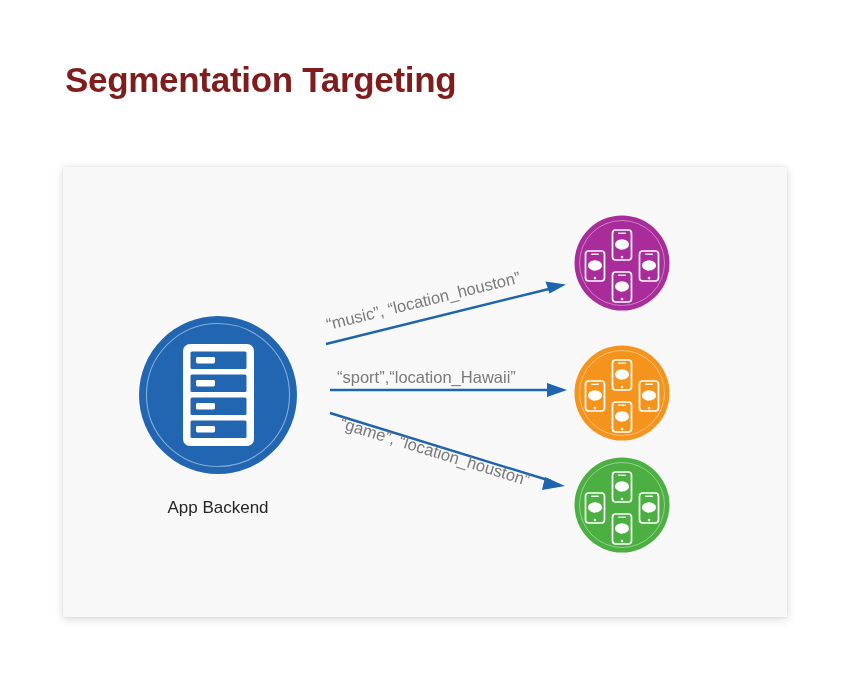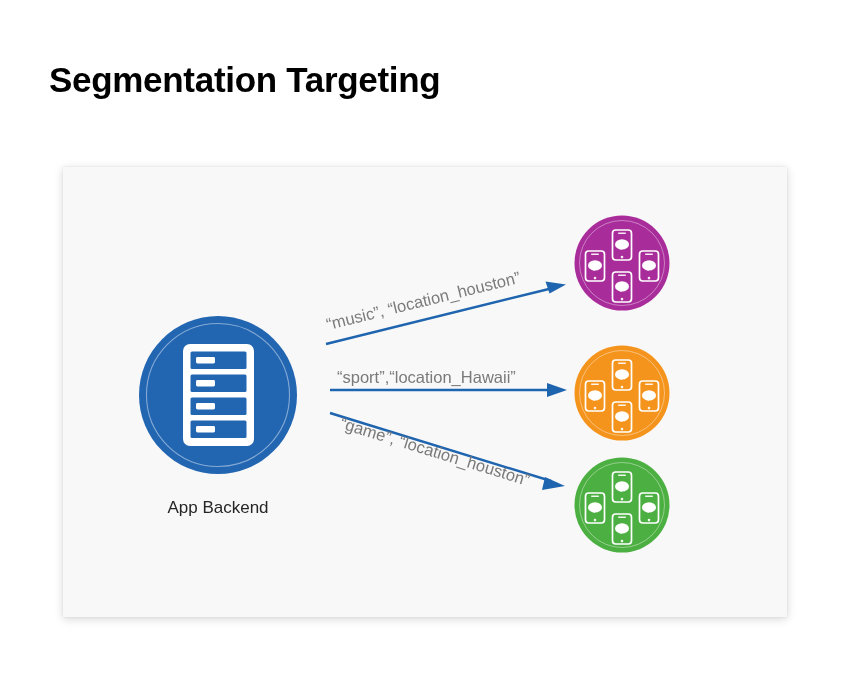--- a/index.html
+++ b/index.html
@@ -18,25 +18,25 @@
 
   #slide {
     position: absolute;
     inset: 0;
     background: #ffffff;
   }
 
   
   #page-title {
     position: absolute;
-    left: 49px;
+    left: 65px;
     top: 60px;
     font-size: 35px;
     font-weight: bold;
-    color: #000000;
+    color: #7f1d1d;
     letter-spacing: -0.3px;
     white-space: nowrap;
   }
 
   
   #diagram-panel {
     position: absolute;
     left: 63px;
     top: 167px;
     width: 724px;

